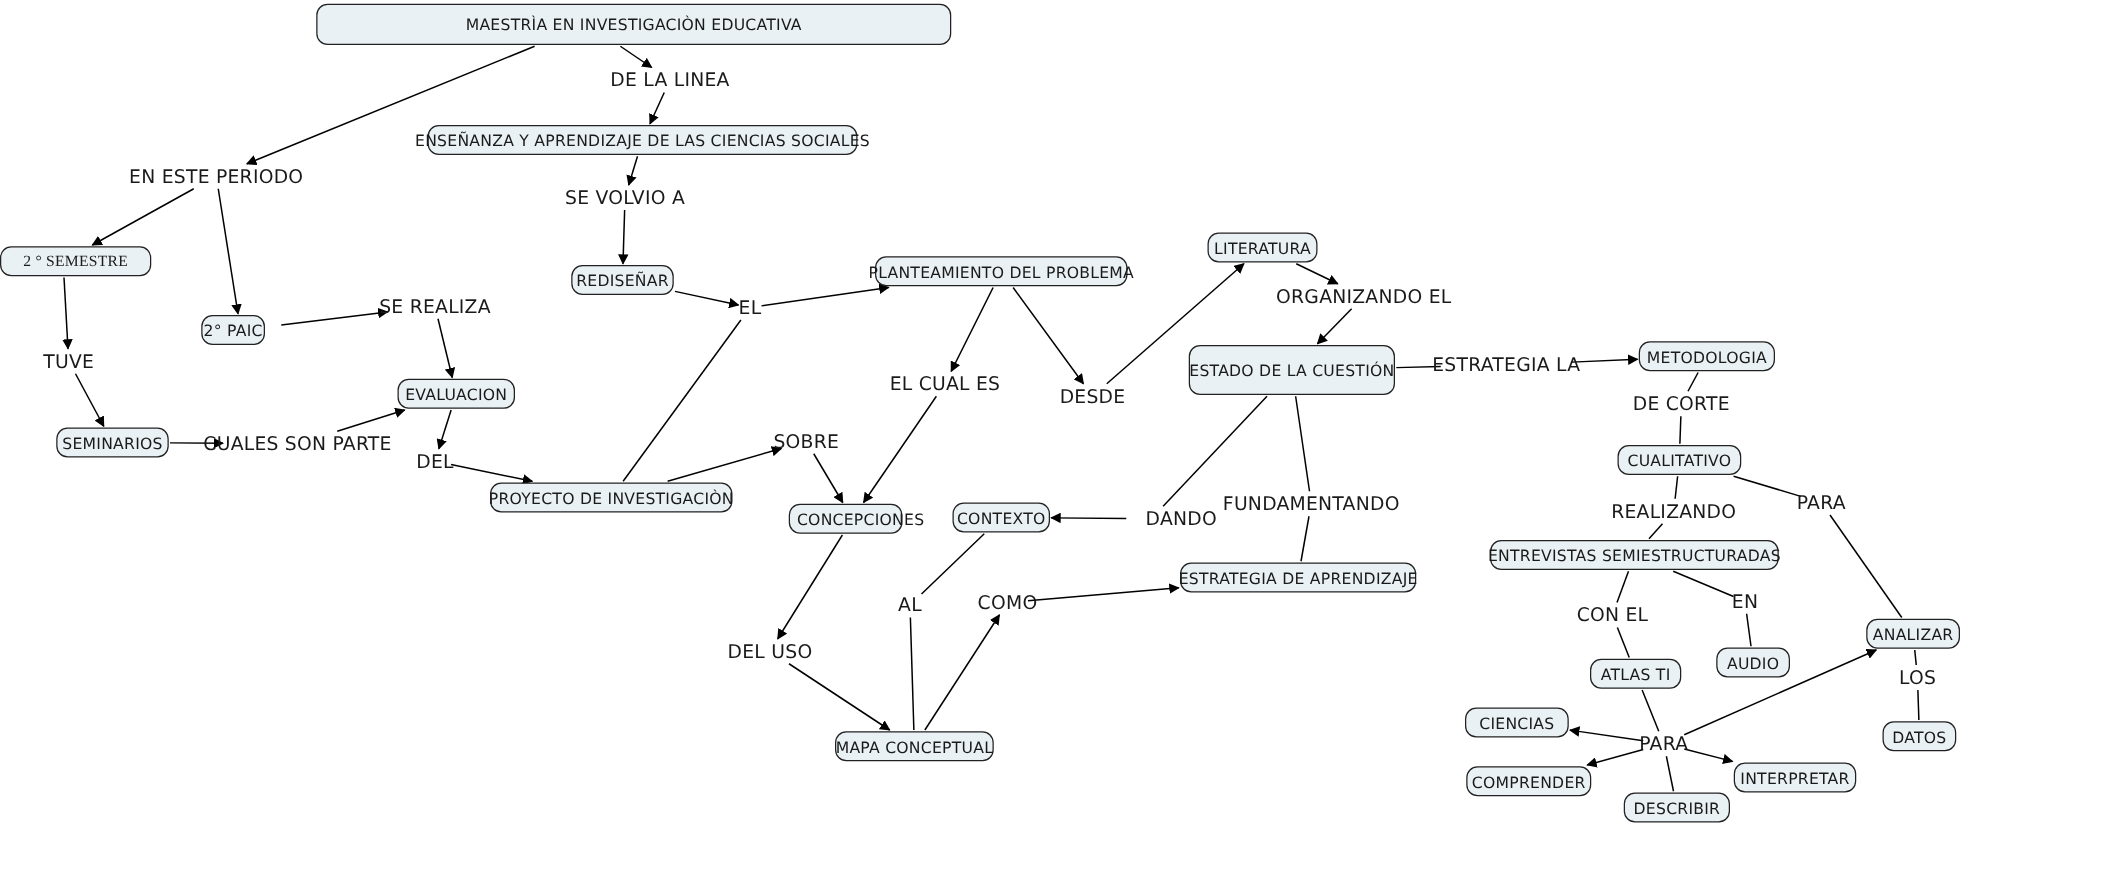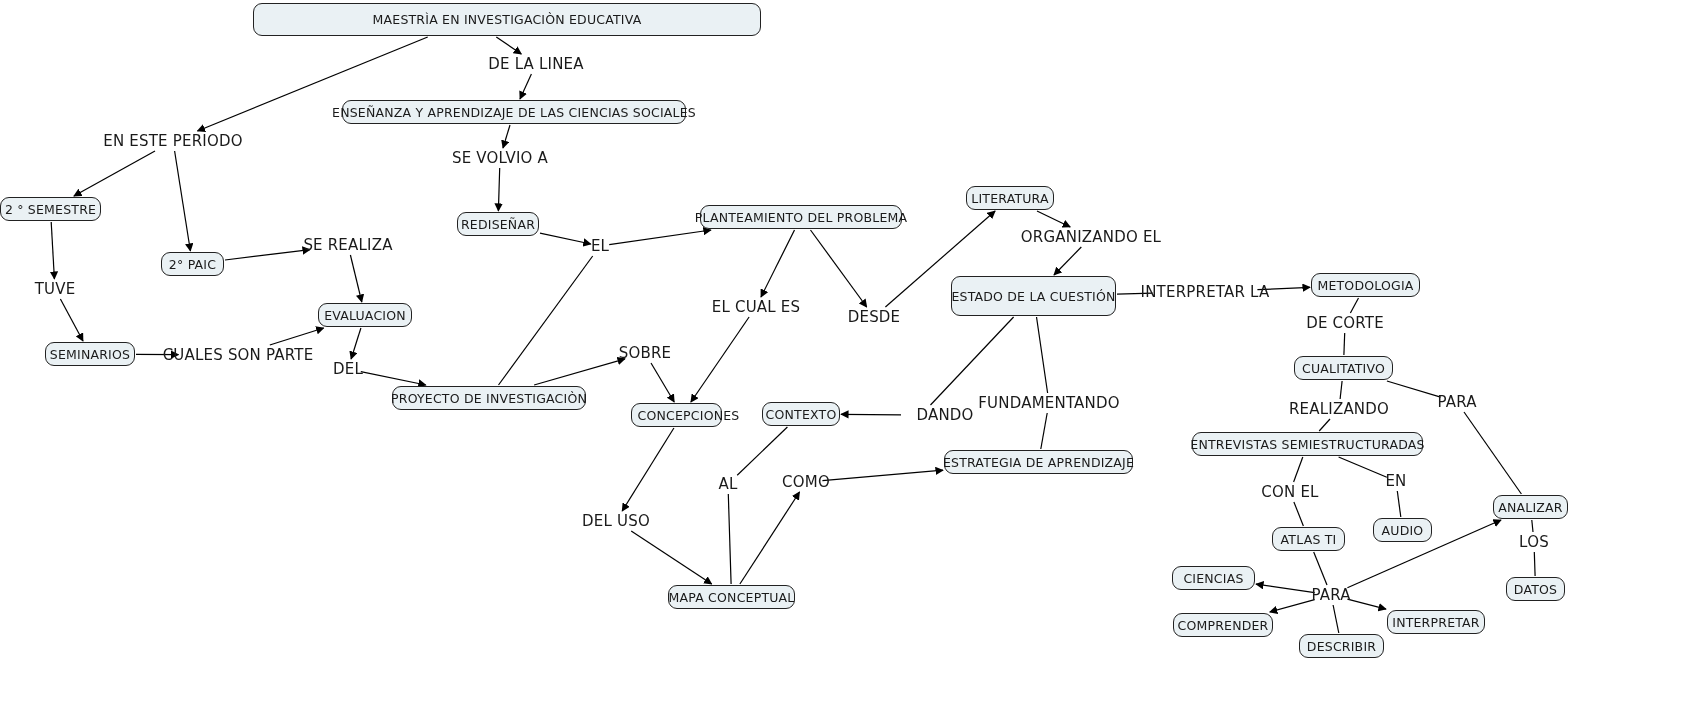--- a/index.html
+++ b/index.html
@@ -125,24 +125,24 @@
         <line x1="1347.4" y1="587.8" x2="1501.0" y2="520.0" stroke="#000000" stroke-width="1.2" marker-end="url(#ah)"></line>
       </g>
   </svg>
   <div id="nodes-layer">
       <div class="node" style="left: 253px; top: 3px; width: 508px; height: 33px;">
         <span>MAESTRÌA EN INVESTIGACIÒN EDUCATIVA</span>
       </div>
       <div class="node" style="left: 342px; top: 100px; width: 344px; height: 24px;">
         <span>ENSEÑANZA Y APRENDIZAJE DE LAS CIENCIAS SOCIALES</span>
       </div>
-      <div class="node" style="left: 0px; top: 197px; width: 101px; height: 24px;">
+      <div class="node" style="left: 0px; top: 197px; width: 121px; height: 24px; font-family: Liberation Serif, serif;">
         <span>2 ° SEMESTRE</span>
       </div>
-      <div class="node" style="left: 161px; top: 252px; width: 63px; height: 24px; text-align: center;">
+      <div class="node" style="left: 161px; top: 252px; width: 51px; height: 24px; text-align: center;">
         <span>2° PAIC</span>
       </div>
       <div class="node" style="left: 45px; top: 342px; width: 90px; height: 24px;">
         <span>SEMINARIOS</span>
       </div>
       <div class="node" style="left: 318px; top: 303px; width: 94px; height: 24px;">
         <span>EVALUACION</span>
       </div>
       <div class="node" style="left: 457px; top: 212px; width: 82px; height: 24px;">
         <span>REDISEÑAR</span>
@@ -211,21 +211,21 @@
       <div class="link-label" style="left: 500px; top: 158px;">SE VOLVIO A</div>
       <div class="link-label" style="left: 55px; top: 289px;">TUVE</div>
       <div class="link-label" style="left: 348px; top: 245px;">SE REALIZA</div>
       <div class="link-label" style="left: 238px; top: 355px;">CUALES SON PARTE</div>
       <div class="link-label" style="left: 348px; top: 369px;">DEL</div>
       <div class="link-label" style="left: 600px; top: 246px;">EL</div>
       <div class="link-label" style="left: 645px; top: 353px;">SOBRE</div>
       <div class="link-label" style="left: 756px; top: 307px;">EL CUAL ES</div>
       <div class="link-label" style="left: 874px; top: 317px;">DESDE</div>
       <div class="link-label" style="left: 1091px; top: 237px;">ORGANIZANDO EL</div>
-      <div class="link-label" style="left: 1205px; top: 292px;">INTERPRETAR LA</div>
+      <div class="link-label" style="left: 1205px; top: 292px;">ESTRATEGIA LA</div>
       <div class="link-label" style="left: 1049px; top: 403px;">FUNDAMENTANDO</div>
       <div class="link-label" style="left: 921px; top: 415px; margin-left: 24px;">DANDO</div>
       <div class="link-label" style="left: 616px; top: 521px;">DEL USO</div>
       <div class="link-label" style="left: 728px; top: 484px;">AL</div>
       <div class="link-label" style="left: 806px; top: 482px;">COMO</div>
       <div class="link-label" style="left: 1345px; top: 323px;">DE CORTE</div>
       <div class="link-label" style="left: 1339px; top: 409px;">REALIZANDO</div>
       <div class="link-label" style="left: 1457px; top: 402px;">PARA</div>
       <div class="link-label" style="left: 1290px; top: 492px;">CON EL</div>
       <div class="link-label" style="left: 1396px; top: 481px;">EN</div>

